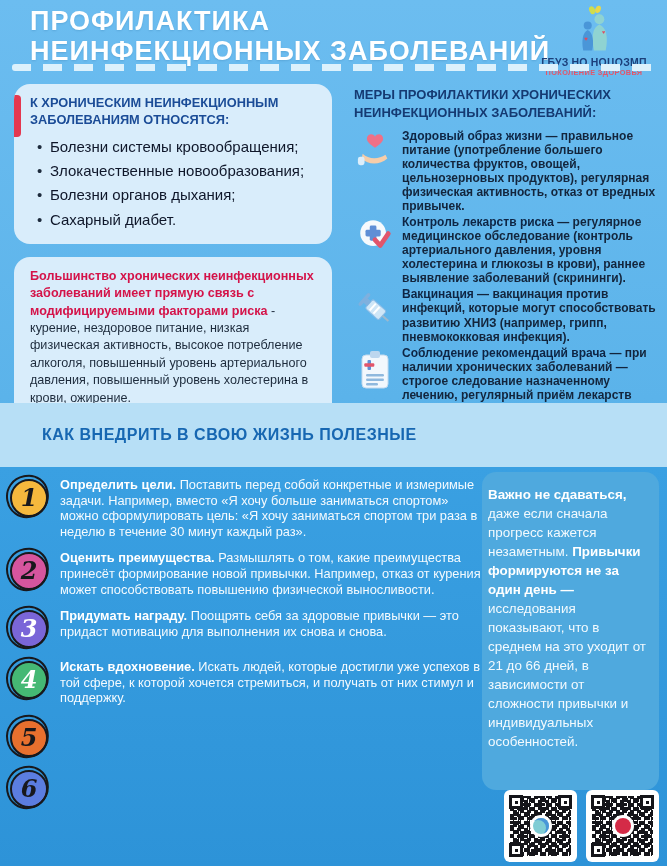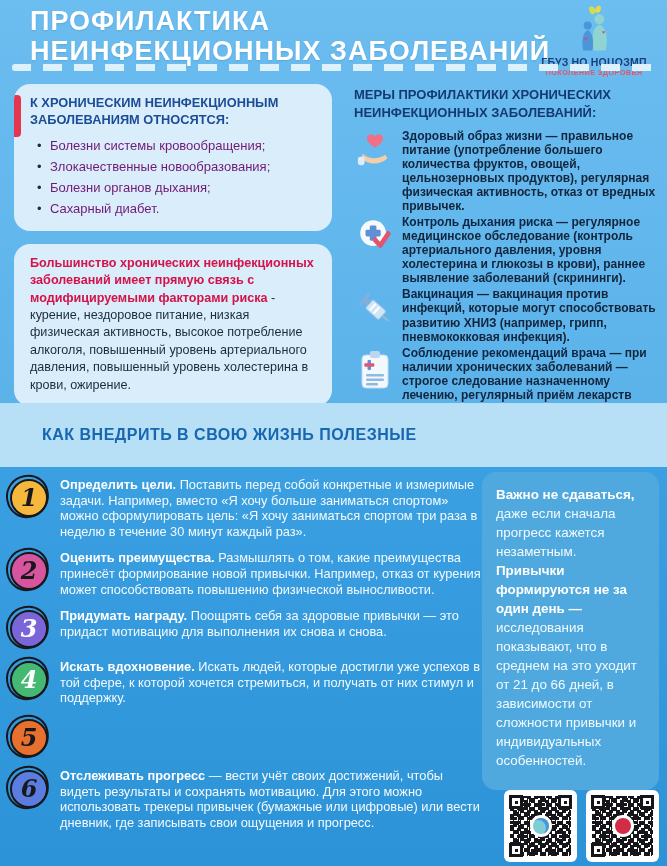--- a/index.html
+++ b/index.html
@@ -16,21 +16,21 @@
   .logo-slogan{font-size:7.3px;font-weight:bold;color:#e2566b;letter-spacing:.4px;}
   .dashes{position:absolute;top:64px;left:8px;right:8px;height:7px;
     background:repeating-linear-gradient(90deg,#dcf1fc 0 19px,rgba(0,0,0,0) 19px 31px);border-radius:3px;}
   
   .top-cols{position:absolute;top:84px;left:14px;right:8px;bottom:463px;display:flex;gap:22px;}
   .col-left{width:318px;flex:0 0 318px;}
   .soft-box{background:#d9edfb;border-radius:16px;padding:11px 14px 12px 16px;position:relative;overflow:hidden;}
   .red-bar{position:absolute;left:0;top:11px;width:7px;height:42px;background:#e4374f;border-radius:0 4px 4px 0;}
   .box-heading{color:#1b4c97;font-weight:bold;font-size:12.8px;line-height:1.32;margin:0 0 6px 0;}
   .bullet-list{margin:0;padding:0;list-style:none;}
-  .bullet-list li{font-size:13px;color:#701a75;line-height:1.62;padding-left:20px;position:relative;}
+  .bullet-list li{font-size:15px;color:#0f172a;line-height:1.62;padding-left:20px;position:relative;}
   .bullet-list li::before{content:"•";position:absolute;left:7px;color:#1d2b3c;}
   .risk-box{margin-top:13px;font-size:12.6px;line-height:1.38;color:#1d2b3c;}
   .risk-box b{color:#d41349;}
   .prev-heading{color:#153a72;font-weight:bold;font-size:13px;line-height:1.35;margin:2px 0 8px 0;}
   .prev-item{display:flex;gap:6px;margin-bottom:2px;}
   .prev-icon{flex:0 0 42px;display:flex;justify-content:center;align-items:flex-start;padding-top:2px;}
   .prev-text{font-size:12px;line-height:1.17;color:#13253c;font-weight:bold;}
   .prev-text b{color:#0e2544;}
   
   .band{position:absolute;top:403px;left:0;right:0;height:64px;background:#b7dff6;display:flex;align-items:center;}
@@ -42,21 +42,21 @@
   .step{display:flex;gap:12px;margin-bottom:11px;}
   .badge{flex:0 0 38px;width:38px;height:38px;margin-top:2px;border-radius:50%;
     border:2.5px solid #18181c;position:relative;display:flex;align-items:center;justify-content:center;}
   .badge::before{content:"";position:absolute;inset:-6px -3px -3px -6px;border:2.2px solid #18181c;
     border-radius:50% 46% 52% 48%;transform:rotate(-10deg);}
   .badge-num{font-family:"DejaVu Serif",serif;font-style:italic;font-weight:bold;font-size:24px;line-height:1;}
   .step-text{font-size:12.8px;line-height:1.22;color:#f4fafe;}
   .step-text b{color:#ffffff;}
   
   .note{position:absolute;top:5px;right:8px;width:177px;height:318px;background:#4fa9de;
-    border-radius:14px;padding:13px 14px;color:#f3fafe;font-size:13.4px;line-height:1.42;}
+    border-radius:14px;padding:13px 6px;color:#f3fafe;font-size:13.4px;line-height:1.42;}
   .note b{color:#fff;}
   
   .qr-row{position:absolute;right:8px;bottom:4px;display:flex;gap:9px;}
   .qr{width:73px;height:72px;background:#fff;border-radius:6px;position:relative;}
   .qr-pattern{position:absolute;inset:6px;
     background:repeating-conic-gradient(#15151a 0 25%,rgba(0,0,0,0) 0 50%) 0 0/7px 7px,
                repeating-conic-gradient(#15151a 0 25%,rgba(0,0,0,0) 0 50%) 3px 2px/11px 9px;}
   .finder{position:absolute;width:14px;height:14px;border:3px solid #15151a;background:#fff;}
   .finder::after{content:"";position:absolute;inset:2.5px;background:#15151a;}
   .f1{top:5px;left:5px}.f2{top:5px;right:5px}.f3{bottom:5px;left:5px}
@@ -124,21 +124,21 @@
 
       <div class="prev-item">
         <span class="prev-icon">
           <svg width="40" height="38" viewBox="0 0 40 40">
             <circle cx="18" cy="17" r="13.5" fill="#f6fafd"></circle>
             <rect x="14.5" y="9" width="7" height="16" rx="1.5" fill="#5f8fd6"></rect>
             <rect x="10" y="13.5" width="16" height="7" rx="1.5" fill="#5f8fd6"></rect>
             <path d="M20 24 L25.5 30 L34 17.5" stroke="#e2556b" stroke-width="5" fill="none" stroke-linecap="round" stroke-linejoin="round"></path>
           </svg>
         </span>
-        <div class="prev-text"><b>Контроль дыхания риска</b><span> — регулярное медицинское обследование (контроль артериального давления, уровня холестерина и глюкозы в крови), раннее выявление заболеваний (скрининги).</span></div>
+        <div class="prev-text"><b>Контроль лекарств риска</b><span> — регулярное медицинское обследование (контроль артериального давления, уровня холестерина и глюкозы в крови), раннее выявление заболеваний (скрининги).</span></div>
       </div>
 
       <div class="prev-item">
         <span class="prev-icon">
           <svg width="40" height="40" viewBox="0 0 40 40">
             <g transform="rotate(-48 20 20)">
               <rect x="14" y="12" width="12" height="18" rx="2" fill="#cfe6f7" stroke="#8abbe6"></rect>
               <rect x="17" y="7" width="6" height="5" fill="#7fb0de"></rect>
               <rect x="12" y="4" width="16" height="3.5" rx="1.7" fill="#7fb0de"></rect>
               <rect x="15.5" y="16" width="9" height="2" fill="#ffffff"></rect>
@@ -207,21 +207,20 @@
       <div class="step">
         <span class="badge" style="background: rgb(232, 112, 46);">
             <span class="badge-num" style="color: rgb(24, 24, 28);">5</span>
           </span>
       </div>
 
       <div class="step">
         <span class="badge" style="background: rgb(91, 125, 224);">
             <span class="badge-num" style="color: rgb(24, 24, 28);">6</span>
           </span>
-        <div class="step-text"><b>Отслеживать прогресс</b><span> — вести учёт своих достижений, чтобы видеть результаты и сохранять мотивацию. Для этого можно использовать трекеры привычек (бумажные или цифровые) или вести дневник, где записывать свои ощущения и прогресс.</span></div>
       </div>
     </div>
 
     <div class="note"><b>Важно не сдаваться,</b><span> даже если сначала прогресс кажется незаметным. </span><b>Привычки формируются не за один день —</b><span> исследования показывают, что в среднем на это уходит от 21 до 66 дней, в зависимости от сложности привычки и индивидуальных особенностей.</span></div>
 
     <div class="qr-row">
       <div class="qr">
         <div class="qr-pattern"></div>
         <div class="finder f1"></div>
         <div class="finder f2"></div>

